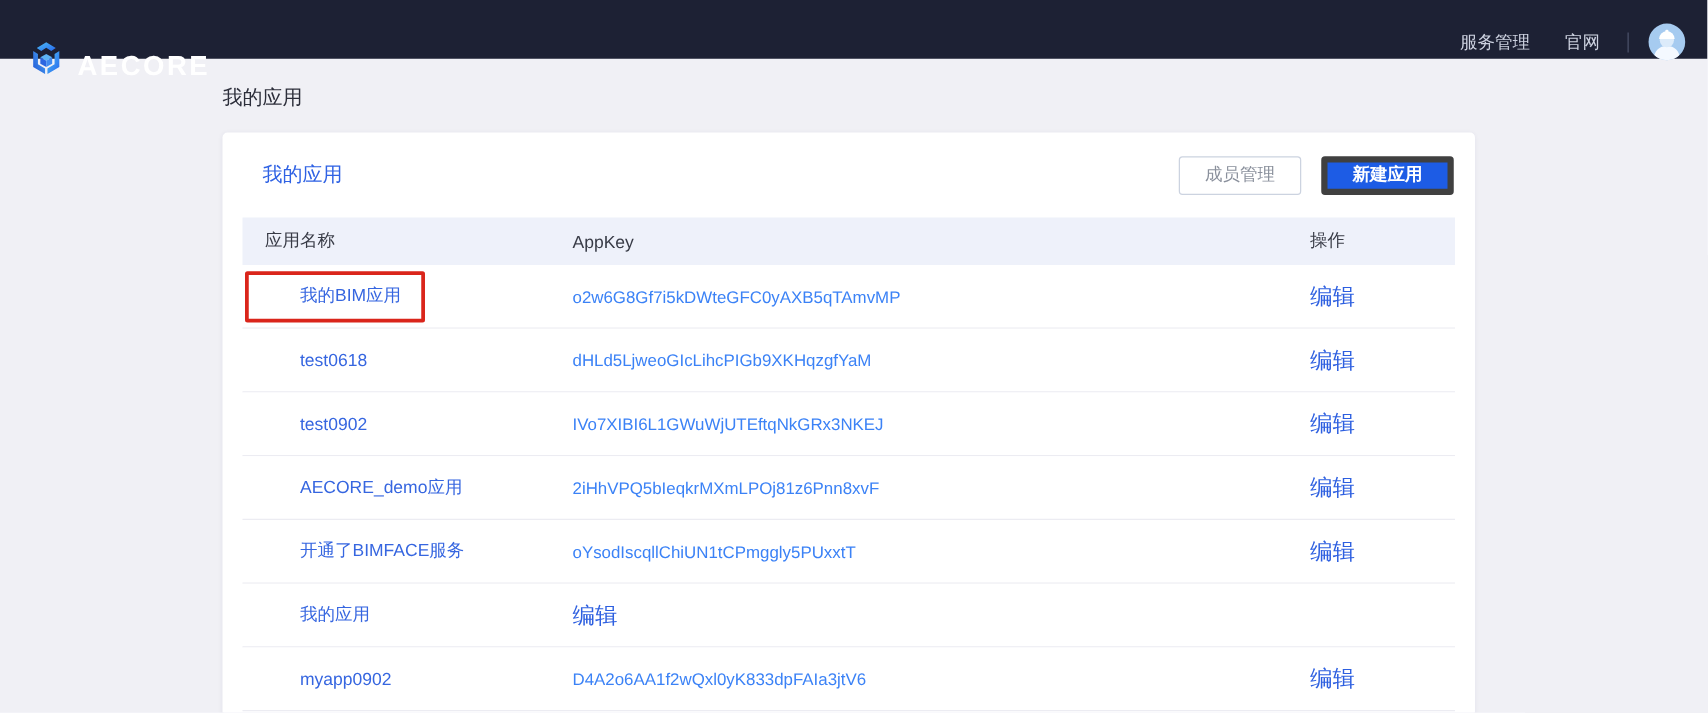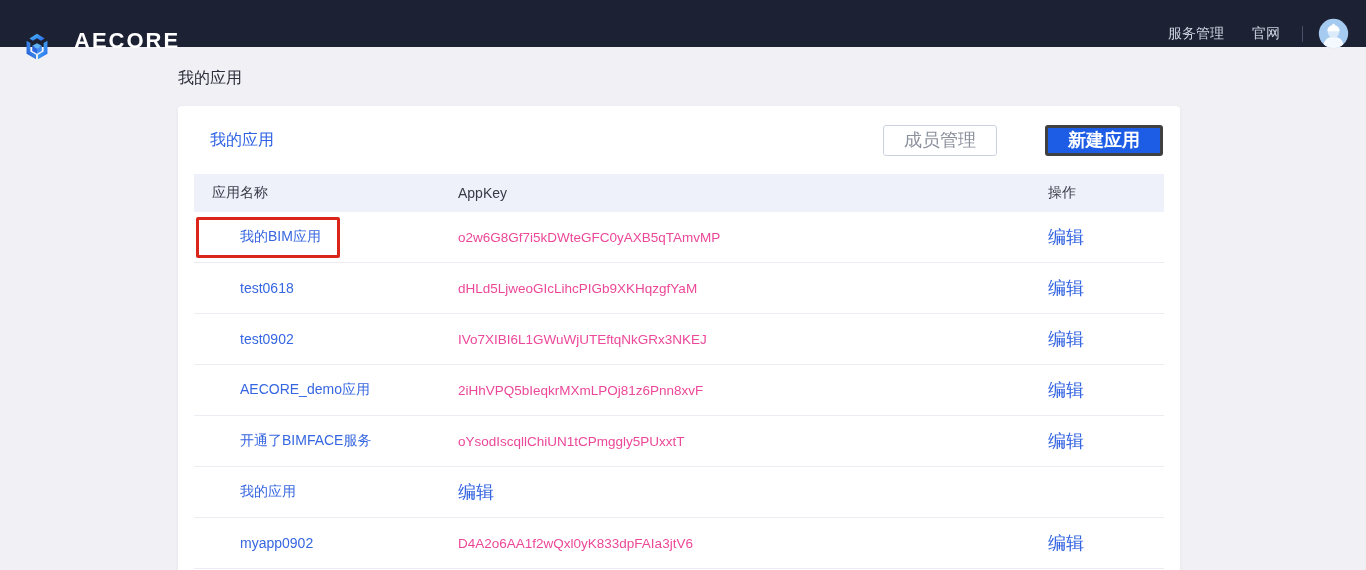--- a/index.html
+++ b/index.html
@@ -6,21 +6,21 @@
   html, body {
     width: 1366px; height: 570px; overflow: hidden;
     font-family: "Liberation Sans", "DejaVu Sans", sans-serif;
     background: #f0f0f5;
   }
   
   .topbar {
     height: 47px; background: #1d2134; display: flex; align-items: center;
     padding: 0 16px 0 18px; position: relative;
   }
-  .brand { display: flex; align-items: flex-start; gap: 18px; cursor: pointer; margin-top: 47px; }
+  .brand { display: flex; align-items: flex-end; gap: 6px; cursor: pointer; margin-top: 47px; }
   .brand-logo { width: 38px; height: 38px; display: block; }
   .brand-name {
     color: #ffffff; font-size: 22px; font-weight: bold; letter-spacing: 2px;
   }
   .topnav { margin-left: auto; display: flex; align-items: center; height: 100%; margin-top: 20px; }
   .nav-item {
     color: #cdd2e0; font-size: 14px; padding: 0 14px; height: 100%;
     display: flex; align-items: center; cursor: pointer; position: relative;
   }
   .nav-item.active { color: #ffffff; font-weight: bold; }
@@ -39,42 +39,42 @@
     width: 1002px; background: #ffffff; border-radius: 4px;
     box-shadow: 0 1px 4px rgba(30,40,90,0.06); padding-bottom: 6px;
   }
   .card-head {
     height: 68px; display: flex; align-items: center;
     padding: 0 17px 0 32px;
   }
   .card-title { font-size: 16px; color: #2f62e4; }
   .card-actions { margin-left: auto; display: flex; gap: 16px; }
   .btn {
-    height: 31px; padding: 0 20px; font-size: 18px; border-radius: 3px;
+    height: 31px; padding: 0 20px; font-size: 14px; border-radius: 3px;
     cursor: pointer; display: inline-flex; align-items: center; justify-content: center;
     font-family: Liberation Sans, sans-serif;
   }
   .btn-outline { background: #ffffff; border: 1px solid #ccd3e0; color: #8a909c; }
-  .btn-primary { background: #1d5ce5; border: 3px solid #404040; color: #ffffff; font-weight: bold; margin-left: 32px; }
+  .btn-primary { background: #1d5ce5; border: 5px solid #404040; color: #ffffff; font-weight: bold; }
 
   
   .table { margin: 0 16px; }
   .t-head {
     display: flex; background: #eef1fa; height: 38px; align-items: center;
     font-size: 14px; color: #383b46;
   }
   .t-row {
     display: flex; height: 51px; align-items: center;
     border-bottom: 1px solid #ececf2; font-size: 14px; background: #ffffff;
   }
   .col-name { width: 246px; padding: 0 10px 0 18px; }
   .col-key  { width: 590px; padding: 0 10px 0 18px; }
   .col-act  { width: 134px; padding: 0 10px 0 18px; }
   .app-link { color: #3666e0; text-decoration: none; cursor: pointer; margin-left: 28px; }
-  .appkey { color: #ec4899; font-size: 13.5px; }
+  .appkey { color: #3b82f6; font-size: 13.5px; }
   .edit-link { color: #2d5fe0; text-decoration: none; cursor: pointer; font-size: 18px; }
   .name-wrap { display: inline-block; }
   .name-wrap.red-box {
     border: 3px solid #da251b; border-radius: 2px;
     padding: 8px 16px 9px 13px; margin: -11px -19px -12px -16px;
   }
 </style>
 </head>
 <body>
 

